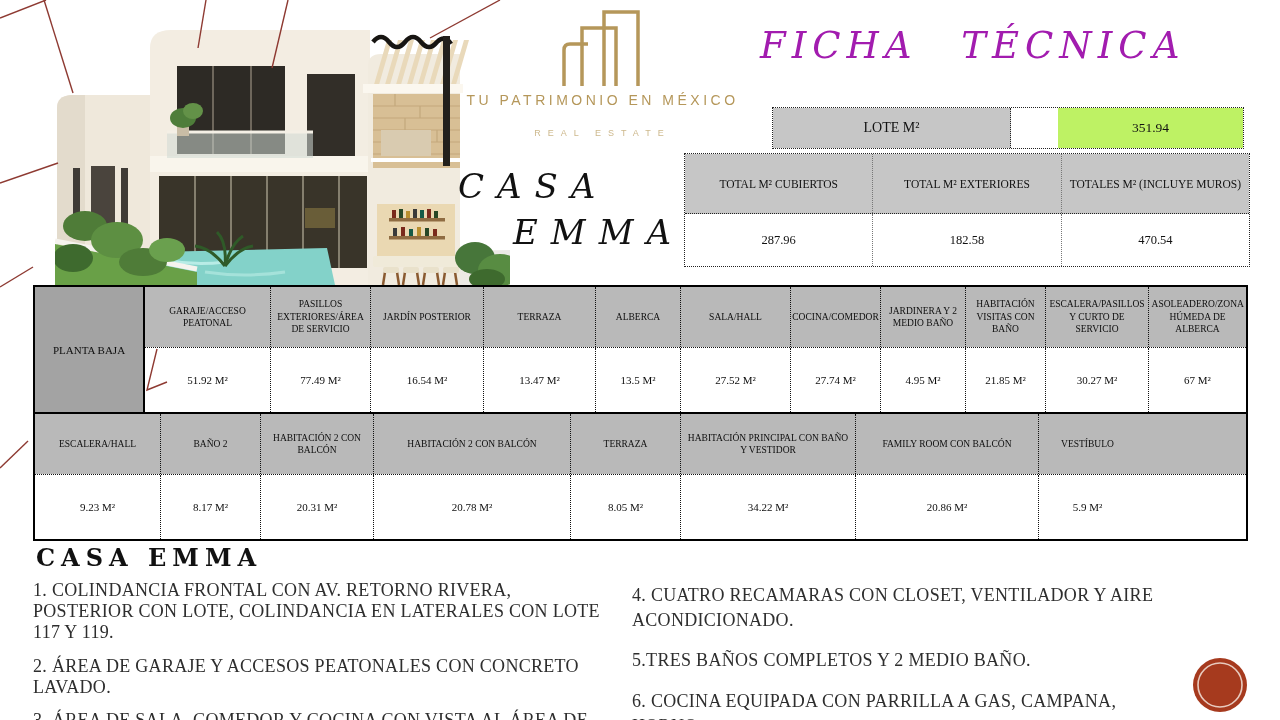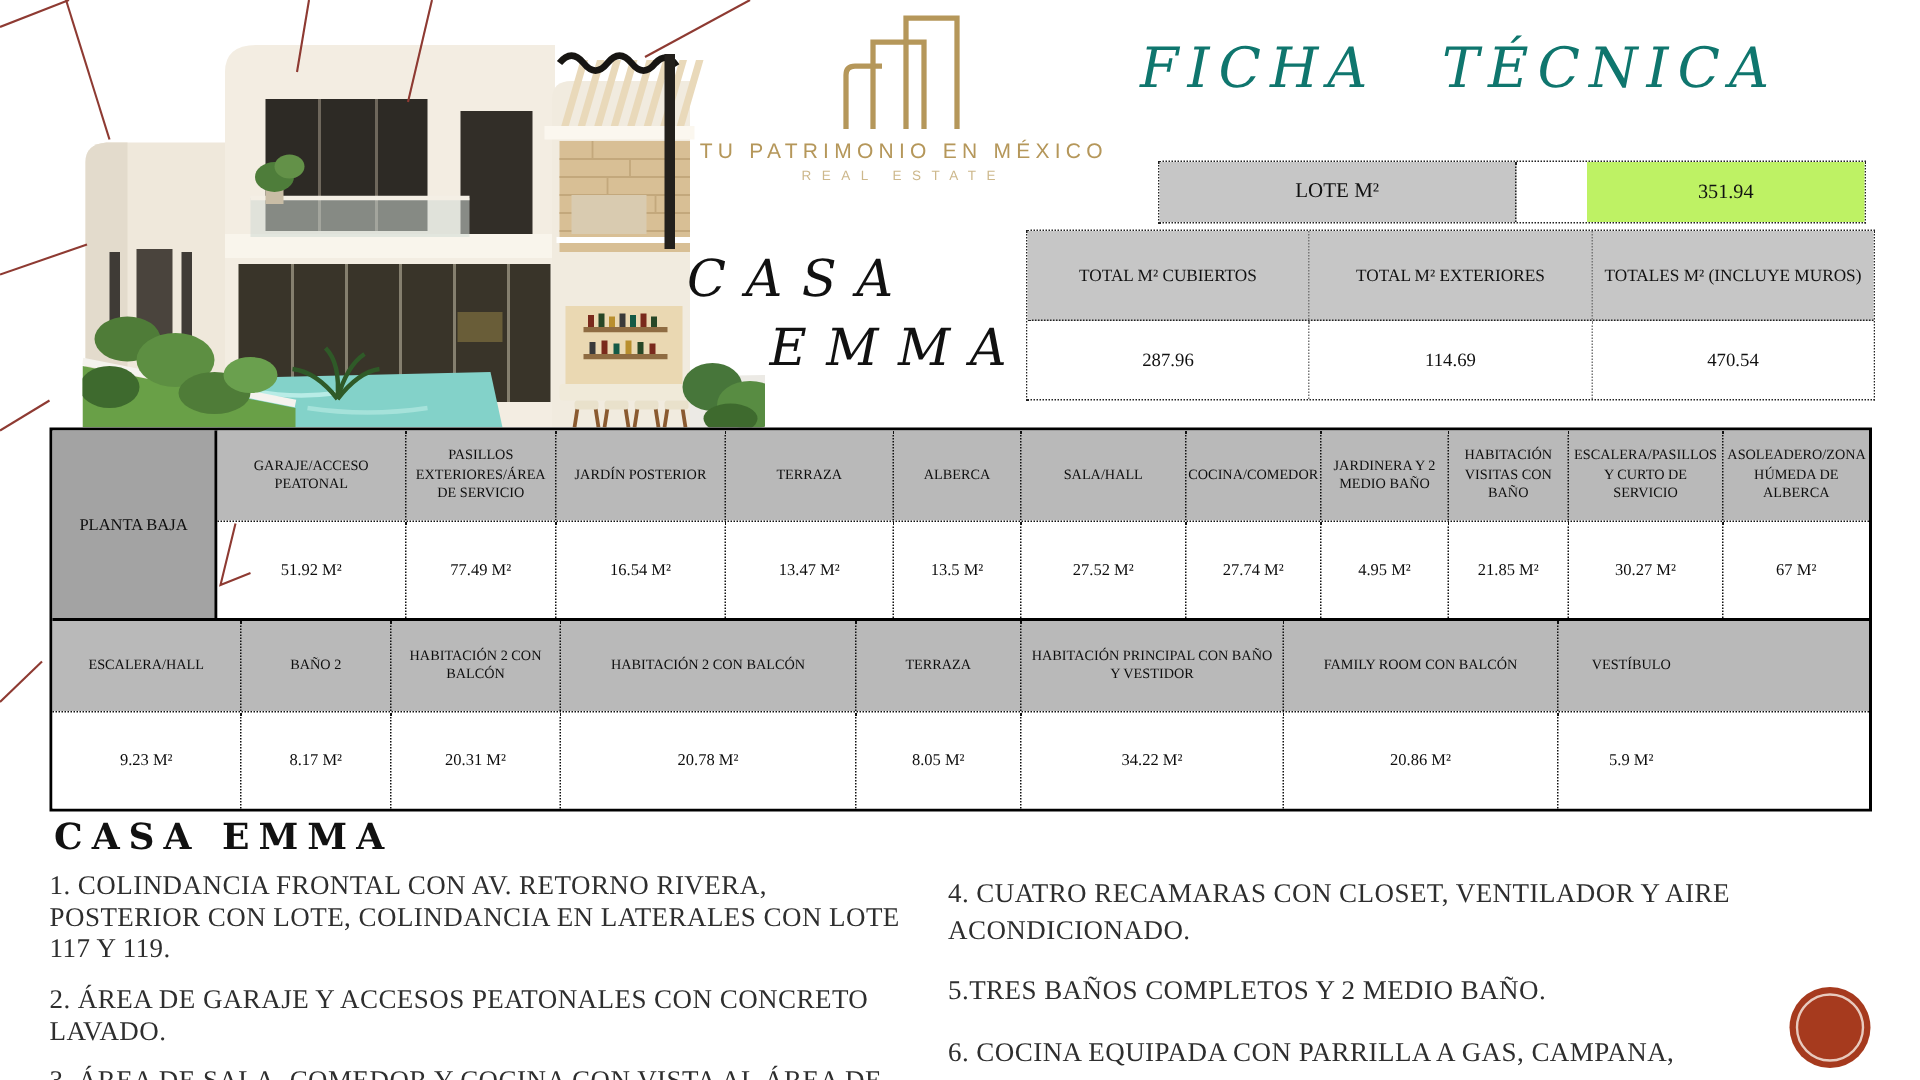--- a/index.html
+++ b/index.html
@@ -5,26 +5,26 @@
   * { margin:0; padding:0; box-sizing:border-box; }
   html,body { background:#888; }
   .slide {
     position:relative; width:1280px; height:720px; background:#ffffff;
     overflow:hidden; font-family:"Liberation Serif", serif; margin:0 auto;
   }
   
   .logo { position:absolute; left:455px; top:8px; width:295px; text-align:center; }
   .logo-icon { display:block; margin:0 auto; }
   .logo-name { font-family:"Liberation Sans", sans-serif; font-size:14px; letter-spacing:3.5px; color:#b5975a; margin-top:4px; white-space:nowrap; }
-  .logo-tagline { font-family:"Liberation Sans", sans-serif; font-size:9px; letter-spacing:7px; color:#cdb88c; margin-top:4px; }
+  .logo-tagline { font-family:"Liberation Sans", sans-serif; font-size:9px; letter-spacing:7px; color:#cdb88c; margin-top:20px; }
   
   .main-title {
     position:absolute; left:760px; top:24px; width:420px; text-align:center;
     font-family:"DejaVu Serif", serif; font-style:italic; font-size:37px;
-    letter-spacing:6px; word-spacing:26px; color:#0f766e; white-space:nowrap;
+    letter-spacing:6px; word-spacing:26px; color:#a21caf; white-space:nowrap;
   }
   .display-title { position:absolute; left:458px; top:166px; font-family:"DejaVu Serif", serif; font-style:italic; color:#111; }
   .display-title .l1 { font-size:34px; letter-spacing:13px; }
   .display-title .l2 { font-size:34px; letter-spacing:13px; margin-left:55px; margin-top:6px; }
   
   .lote { position:absolute; left:772px; top:107px; width:472px; height:42px; display:flex; border:1.5px dotted #222;gap:47px; }
   .lote-label { width:238px; background:#c6c6c6; border-right:1.5px dotted #222; display:flex; align-items:center; justify-content:center; font-size:14px; color:#111; }
   .lote-value { flex:1; background:#bef264; display:flex; align-items:center; justify-content:center; font-size:13.5px; color:#111; }
   
   .totals { position:absolute; left:684px; top:153px; width:566px; border:1.5px dotted #222; }
@@ -213,21 +213,21 @@
   </div>
 
   <div class="totals">
     <div class="totals-row hdr">
       <div class="totals-cell">TOTAL M² CUBIERTOS</div>
       <div class="totals-cell">TOTAL M² EXTERIORES</div>
       <div class="totals-cell">TOTALES M² (INCLUYE MUROS)</div>
     </div>
     <div class="totals-row val">
       <div class="totals-cell">287.96</div>
-      <div class="totals-cell">114.69</div>
+      <div class="totals-cell">182.58</div>
       <div class="totals-cell">470.54</div>
     </div>
   </div>
 
   <div class="bigtable">
 
     <div class="level">
       <div class="level-label">PLANTA BAJA</div>
       <div class="level-body">
         <div class="row hdr">

